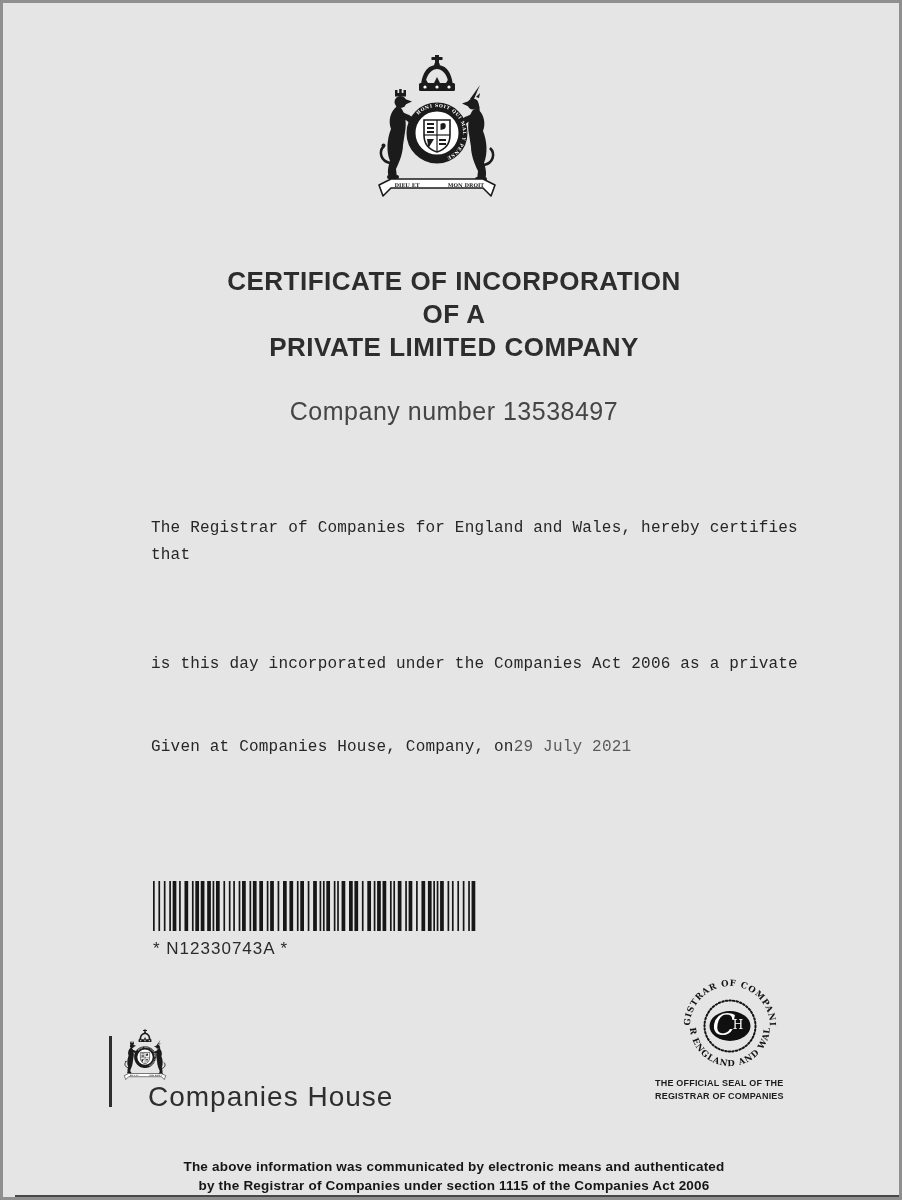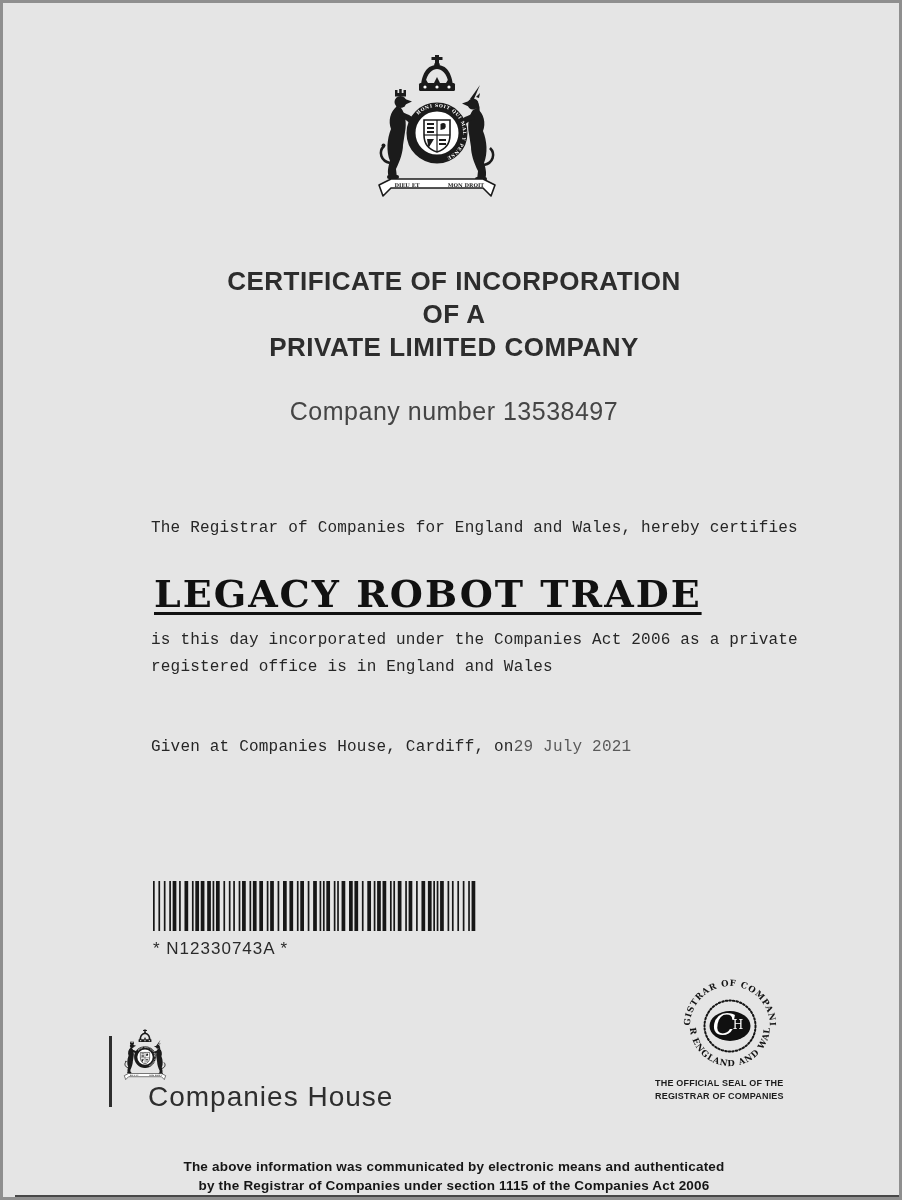--- a/index.html
+++ b/index.html
@@ -12,21 +12,21 @@
   .arms{left:364px;top:52px;}
   .title-block{left:0;top:262px;width:902px;text-align:center;
     font-weight:bold;font-size:26px;line-height:33px;color:#2d2d2d;letter-spacing:.5px;}
   .company-number{left:0;top:394px;width:902px;text-align:center;
     font-size:25px;color:#454545;letter-spacing:.5px;}
   .bodytext{left:148px;font-size:16px;line-height:26.5px;color:#262626;letter-spacing:.2px;white-space:nowrap;font-family:Liberation Mono, monospace;}
   .certify{top:512px;}
   .company-name{left:151px;top:568px;font-family:"DejaVu Serif",serif;font-weight:bold;
     font-size:38px;letter-spacing:2px;color:#111;white-space:nowrap;
     text-decoration:underline;text-decoration-thickness:2.5px;text-underline-offset:5px;}
-  .incorp{top:624px;}
+  .incorp{top:648px;}
   .given{top:731px;}
   .given .date{color:#5a5a5a;}
   .barcode{left:150px;top:878px;}
   .barcode-number{left:150px;top:936px;font-size:17px;color:#2a2a2a;letter-spacing:1px;}
   .seal{left:675px;top:971px;}
   .seal-caption{left:652px;top:1074px;width:160px;text-align:left;
     font-size:9px;font-weight:bold;line-height:12.5px;color:#1c1c1c;letter-spacing:.2px;}
   .logo-bar{left:106px;top:1033px;width:3px;height:71px;background:#2e2e2e;}
   .logo-crest{left:117px;top:1026px;}
   .logo-wordmark{left:121px;top:1078px;font-size:28px;color:#2e2e2e;letter-spacing:1px;margin-left:24px;}
@@ -111,31 +111,30 @@
   <div class="abs title-block">
     <div>CERTIFICATE OF INCORPORATION</div>
     <div>OF A</div>
     <div>PRIVATE LIMITED COMPANY</div>
   </div>
 
   <div class="abs company-number">Company number 13538497</div>
 
   <div class="abs bodytext certify">
     <div>The Registrar of Companies for England and Wales, hereby certifies</div>
-  </div>
-
-  <div class="abs company-name">LEGACY ROBOT TRADE</div>
+    <div>that</div>
+  </div>
+
 
   <div class="abs bodytext incorp">
     <div>is this day incorporated under the Companies Act 2006 as a private</div>
-    <div>registered office is in England and Wales</div>
   </div>
 
   <div class="abs bodytext given">
-    <span>Given at Companies House, Cardiff, on</span><span class="date">29 July 2021</span>
+    <span>Given at Companies House, Company, on</span><span class="date">29 July 2021</span>
   </div>
 
   <svg id="barcode-svg" class="abs barcode" width="325" height="50">
       <rect x="0.00" y="0" width="1.69" height="50" fill="#171717"></rect>
       <rect x="5.42" y="0" width="1.69" height="50" fill="#171717"></rect>
       <rect x="10.83" y="0" width="1.69" height="50" fill="#171717"></rect>
       <rect x="16.25" y="0" width="1.69" height="50" fill="#171717"></rect>
       <rect x="19.64" y="0" width="3.72" height="50" fill="#171717"></rect>
       <rect x="26.07" y="0" width="1.69" height="50" fill="#171717"></rect>
       <rect x="31.48" y="0" width="3.72" height="50" fill="#171717"></rect>

